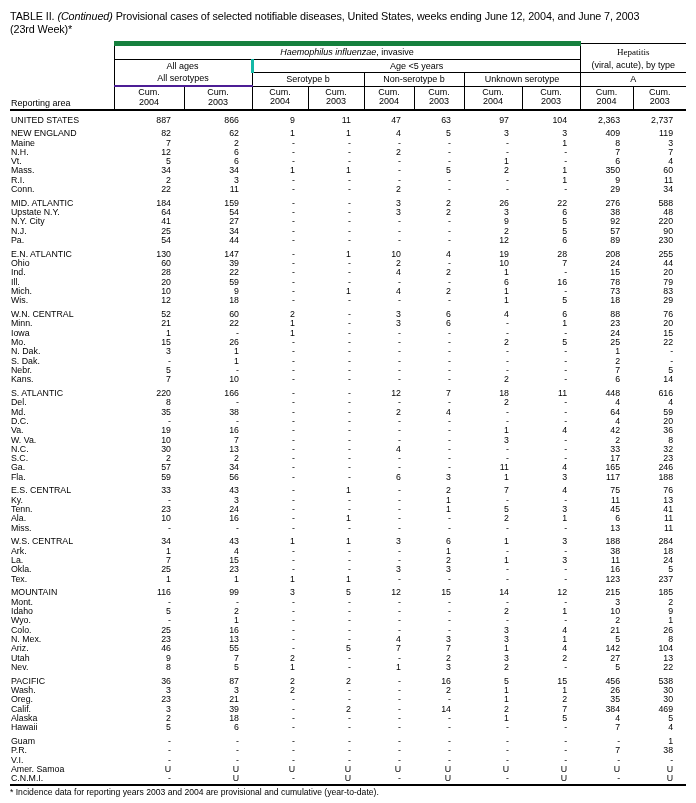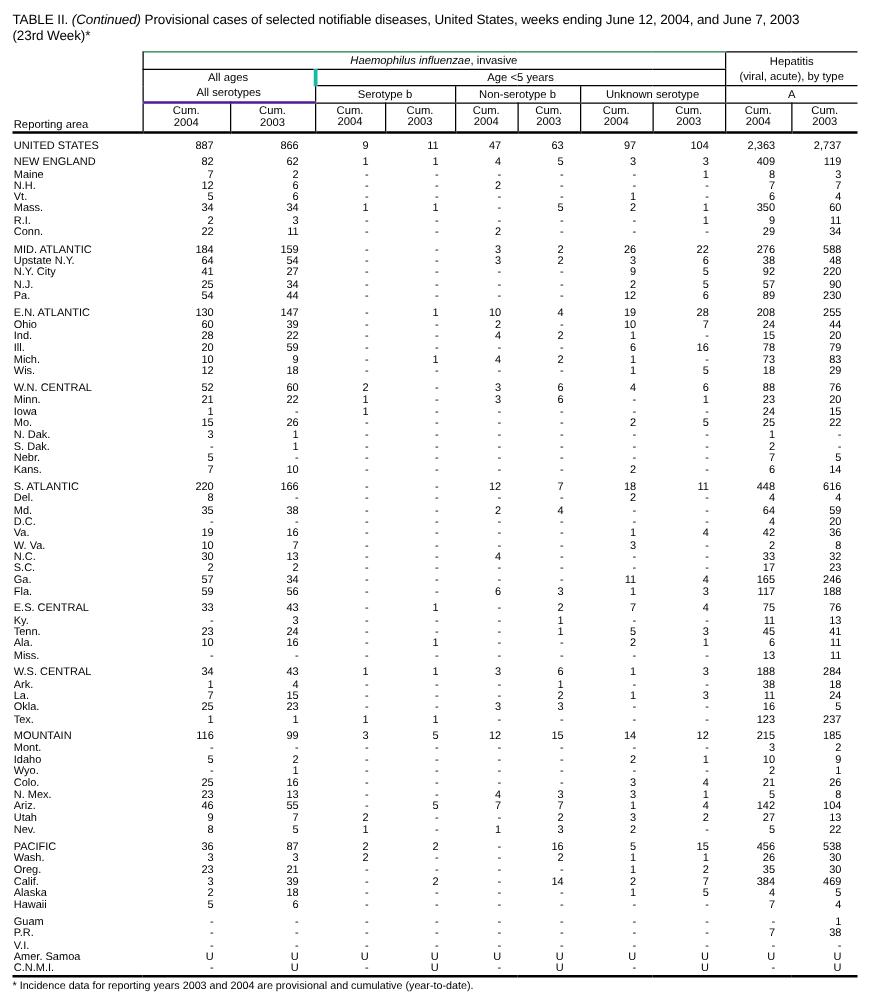--- a/index.html
+++ b/index.html
@@ -9,22 +9,22 @@
   .title .it{font-style:italic;}
   table.main{border-collapse:collapse;table-layout:fixed;width:676px;margin-left:0;}
   col.c-area{width:104px;}
   col.c1{width:70px;}col.c2{width:68px;}
   col.c3{width:56px;}col.c4{width:56px;}
   col.c5{width:50px;}col.c6{width:50px;}
   col.c7{width:58px;}col.c8{width:58px;}
   col.c9{width:53px;}col.c10{width:53px;}
   th{font-weight:normal;font-size:9px;line-height:10.5px;padding:1px 0;text-align:center;vertical-align:middle;}
   th.reporting{text-align:left;vertical-align:bottom;border-right:1px solid #000;border-bottom:2px solid #000;padding-left:1px;font-size:9px;}
-  th.hi{border-top:1px solid #15803d;border-bottom:1px solid #000;}
-  th.hep{border-top:1px solid #000;border-left:1px solid #000;padding-bottom:0;}
+  th.hi{border-top:5px solid #15803d;border-bottom:1px solid #000;}
+  th.hep{border-top:1px solid #000;border-left:1px solid #000;padding-bottom:0;font-family:Liberation Serif, serif;}
   th.allages{padding-bottom:0;}
   th.age5{border-left:3px solid #14b8a6;border-bottom:1px solid #000;}
   th.hepsub{border-left:1px solid #000;border-bottom:1px solid #000;padding-top:0;}
   th.allsero{border-bottom:2px solid #4c1d95;padding-top:0;}
   th.grp{border-left:1px solid #000;border-bottom:1px solid #000;}
   th.cum{border-left:1px solid #000;border-bottom:2px solid #000;font-size:9px;line-height:9.5px;padding:1px 0 2px 0;}
   .hi-it{font-style:italic;}
   td{font-size:8.8px;line-height:9.3px;padding:0;white-space:nowrap;overflow:hidden;}
   td.area{text-align:left;padding-left:1px;}
   td.num{text-align:right;padding-right:13px;}

